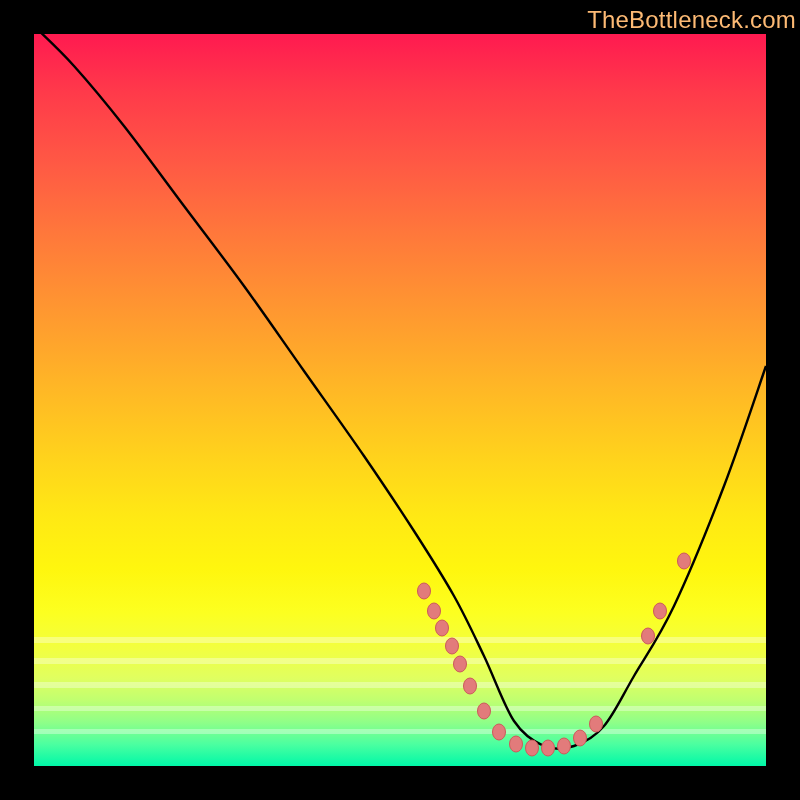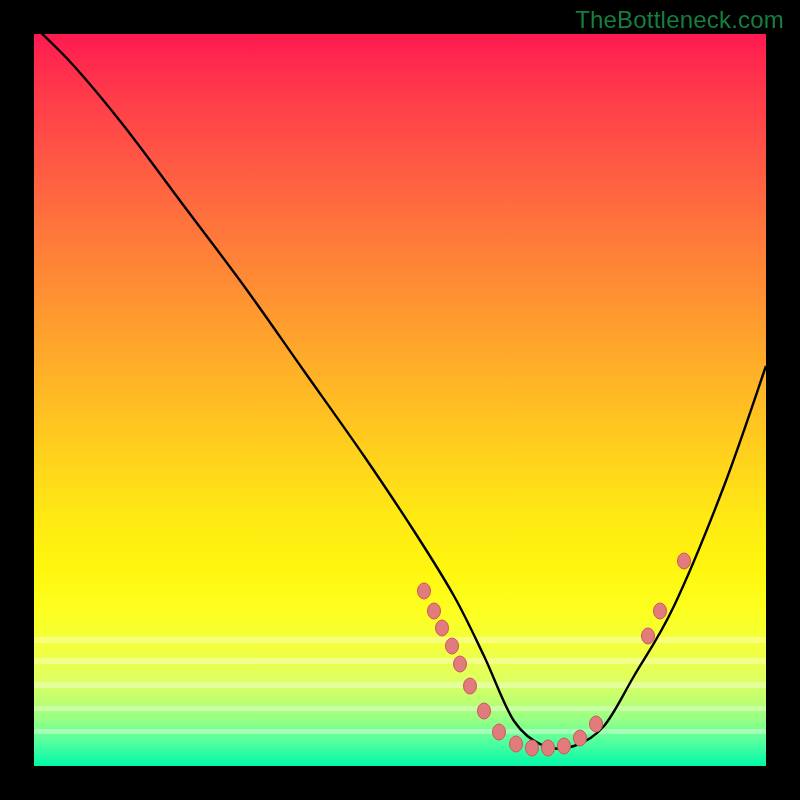--- a/index.html
+++ b/index.html
@@ -58,22 +58,22 @@
   svg.curve {
     position: absolute;
     left: 0; top: 0;
     width: 732px;
     height: 732px;
     overflow: visible;
   }
   .watermark {
     position: absolute;
     top: 6px;
-    right: 16px;
-    color: #15803d;
+    right: 4px;
+    color: #fdba74;
     font-size: 24px;
     font-weight: 500;
     letter-spacing: 0.2px;
   }
   .marker {
     fill: #e27b7b;
     stroke: #cc5a5a;
     stroke-width: 1;
   }
 </style>

